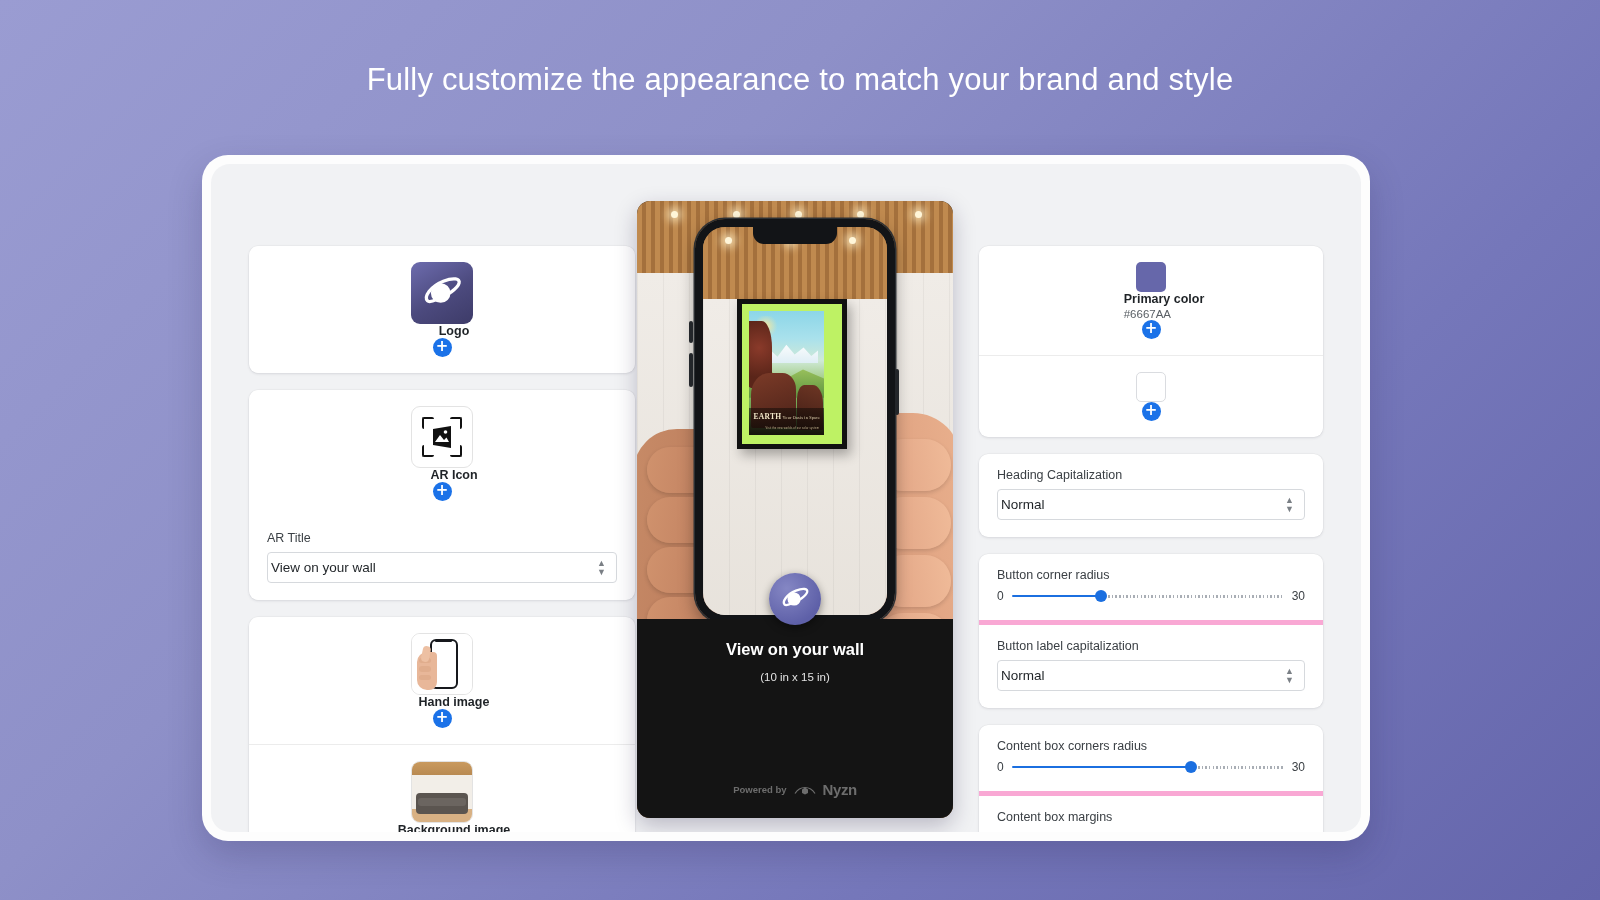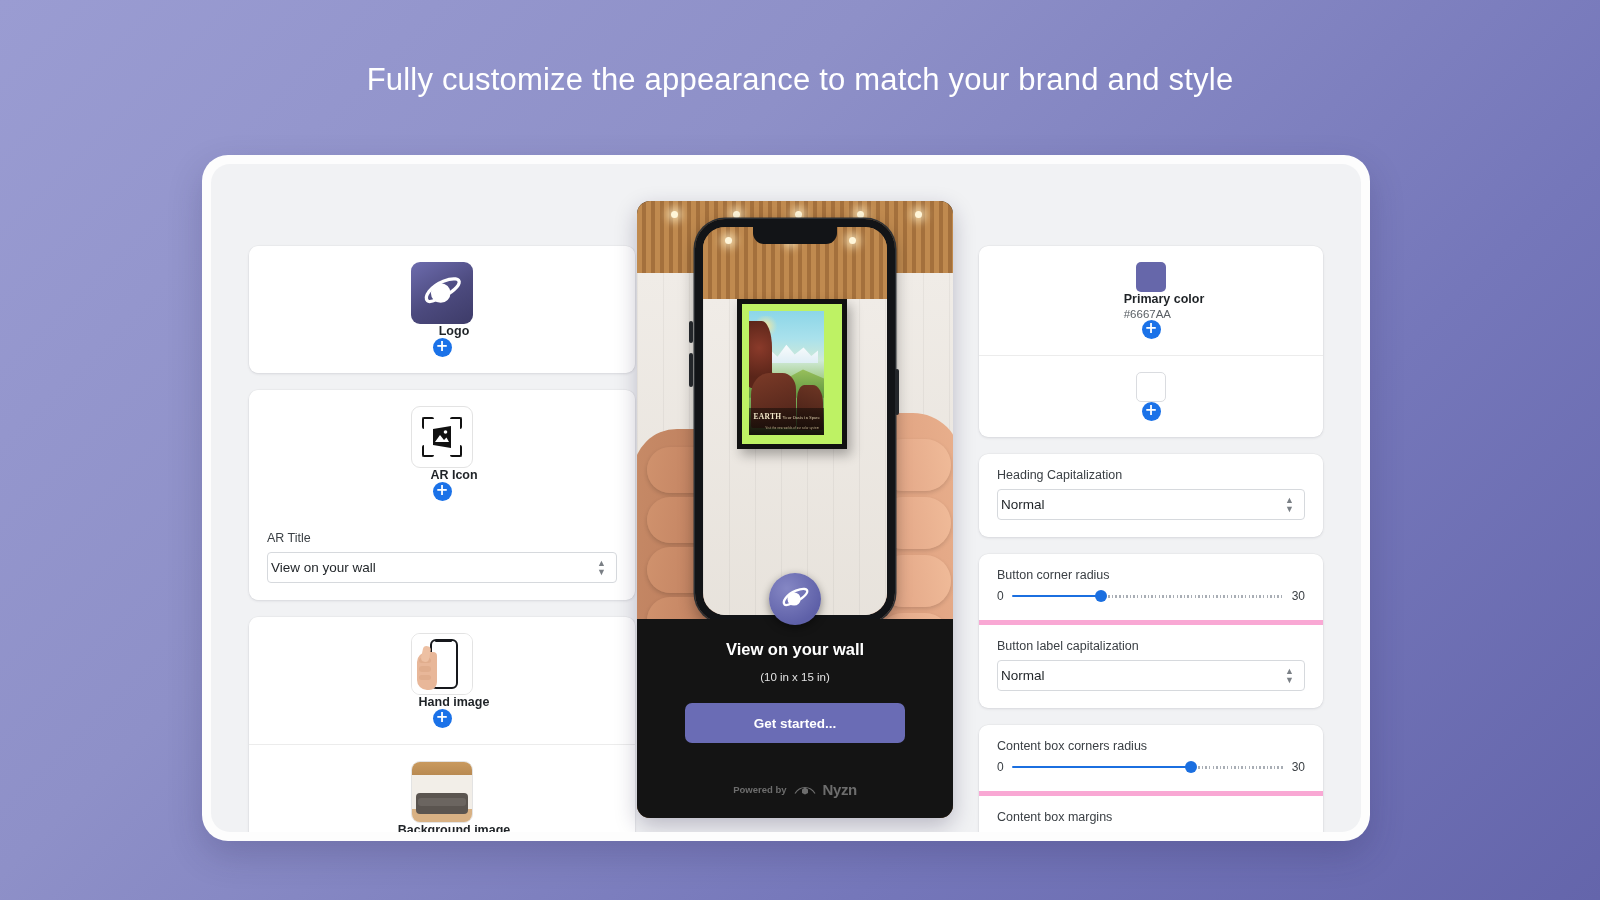--- a/index.html
+++ b/index.html
@@ -573,21 +573,20 @@
     <div class="ar-fab">
       <svg width="30" height="30" viewBox="0 0 64 64" aria-hidden="true">
         <circle cx="30" cy="32" r="14" fill="#ffffff"></circle>
         <path d="M10 44 C4 38, 14 22, 34 14 C50 8, 60 10, 58 17 C56 25, 40 36, 24 42 C17 45, 12 46, 10 44 Z" fill="none" stroke="#ffffff" stroke-width="5" stroke-linecap="round"></path>
       </svg>
     </div>
 
     <div class="sheet">
       <div class="s-title">View on your wall</div>
       <div class="s-sub">(10 in x 15 in)</div>
-      <div class="s-btn">Get started...</div>
       <div class="s-powered">
         <span>Powered by</span>
         <svg width="22" height="12" viewBox="0 0 44 22" aria-hidden="true">
           <path d="M2 18 C12 2, 32 2, 42 18" fill="none" stroke="#6d6d6d" stroke-width="2.4"></path>
           <path d="M22 6 L28 10 L28 17 L22 20 L16 17 L16 10 Z" fill="#6d6d6d"></path>
         </svg>
         <span class="brand">Nyzn</span>
       </div>
     </div>
 

